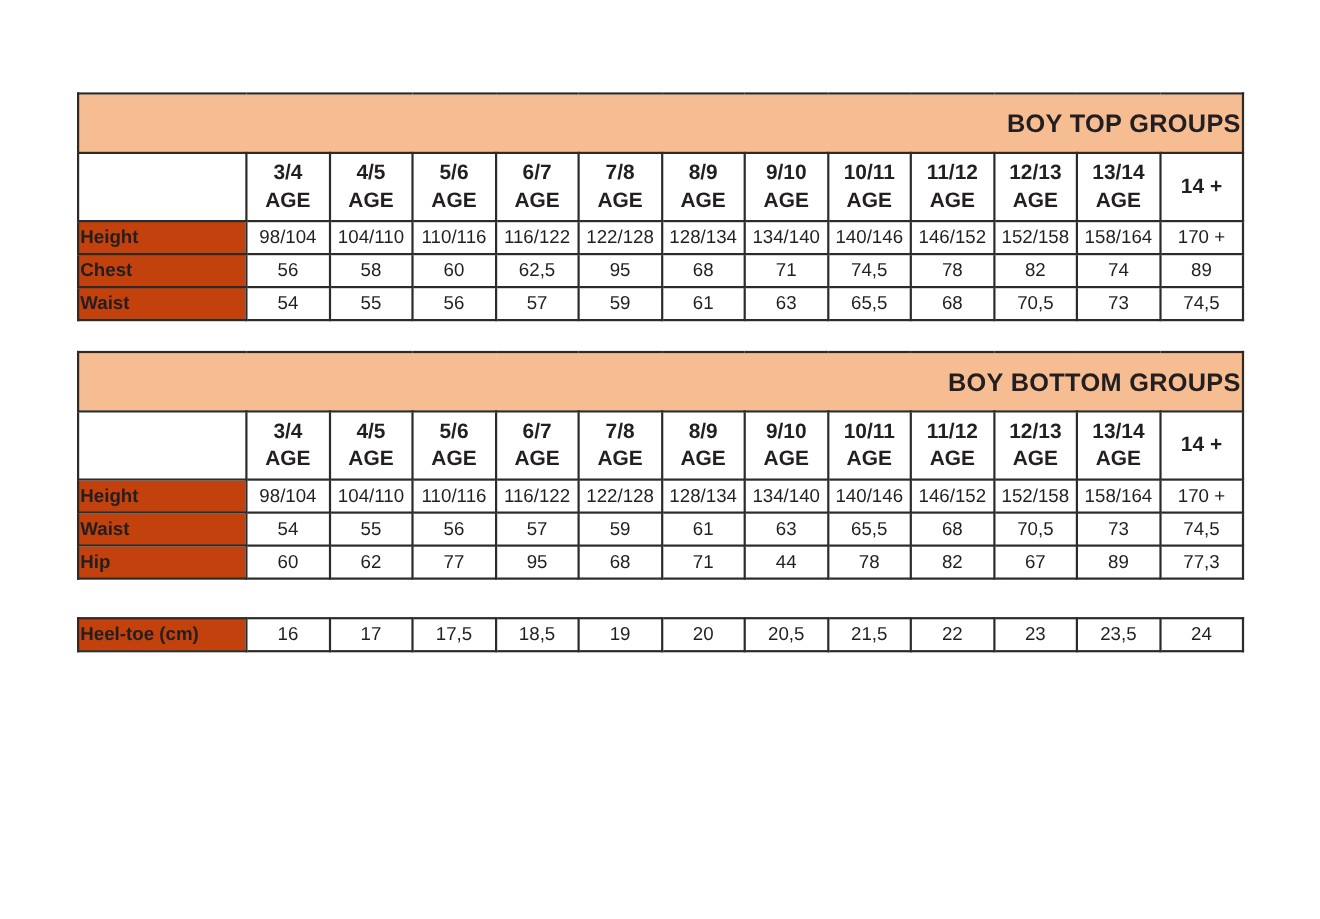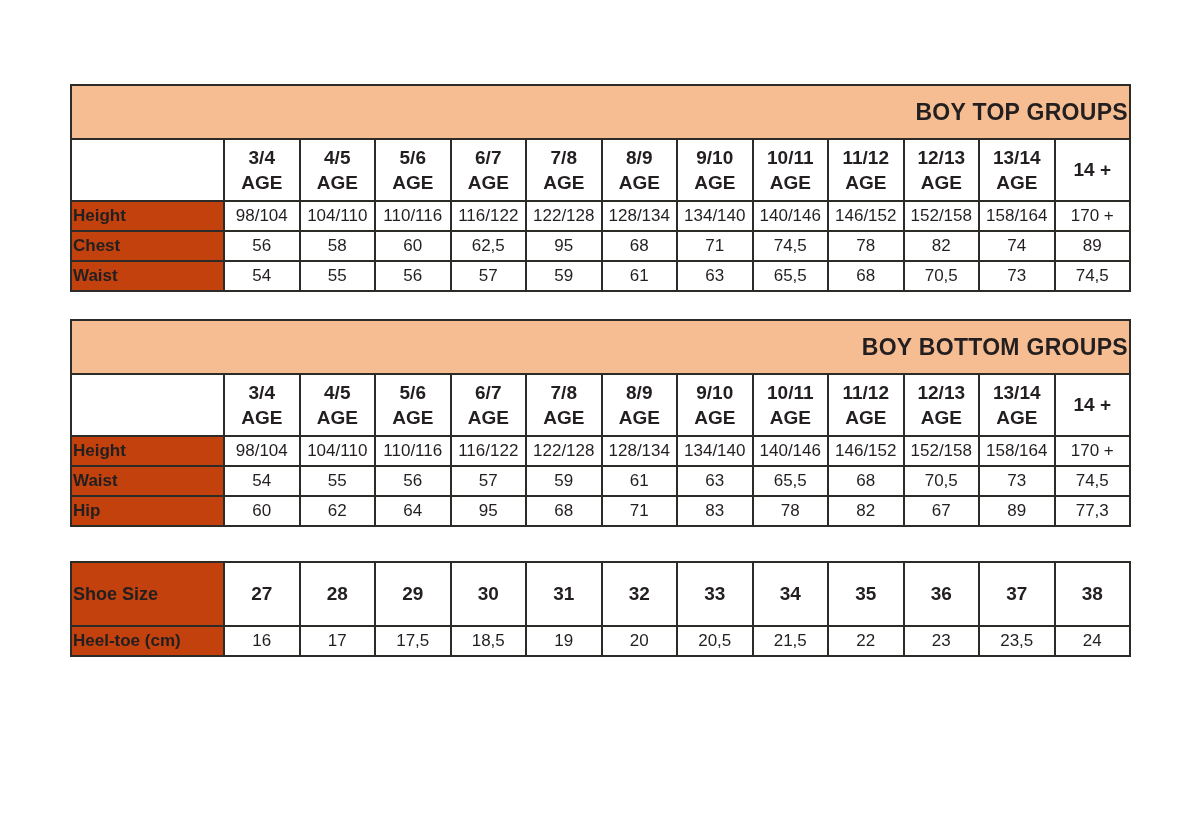--- a/index.html
+++ b/index.html
@@ -250,25 +250,25 @@
         <td class="value">65,5</td>
         <td class="value">68</td>
         <td class="value">70,5</td>
         <td class="value">73</td>
         <td class="value">74,5</td>
       </tr>
       <tr class="data-row">
         <th class="row-label">Hip</th>
         <td class="value">60</td>
         <td class="value">62</td>
-        <td class="value">64</td>
+        <td class="value">77</td>
         <td class="value">95</td>
         <td class="value">68</td>
         <td class="value">71</td>
-        <td class="value">83</td>
+        <td class="value">44</td>
         <td class="value">78</td>
         <td class="value">82</td>
         <td class="value">67</td>
         <td class="value">89</td>
         <td class="value">77,3</td>
       </tr>
     </tbody>
   </table>
 
   <table class="size-table mt-third">
@@ -281,35 +281,20 @@
         <col>
         <col>
         <col>
         <col>
         <col>
         <col>
         <col>
         <col>
     </colgroup>
     <tbody>
-      <tr class="data-row shoe-size-row">
-        <th class="row-label">Shoe Size</th>
-        <td class="value">27</td>
-        <td class="value">28</td>
-        <td class="value">29</td>
-        <td class="value">30</td>
-        <td class="value">31</td>
-        <td class="value">32</td>
-        <td class="value">33</td>
-        <td class="value">34</td>
-        <td class="value">35</td>
-        <td class="value">36</td>
-        <td class="value">37</td>
-        <td class="value">38</td>
-      </tr>
       <tr class="data-row">
         <th class="row-label">Heel-toe (cm)</th>
         <td class="value">16</td>
         <td class="value">17</td>
         <td class="value">17,5</td>
         <td class="value">18,5</td>
         <td class="value">19</td>
         <td class="value">20</td>
         <td class="value">20,5</td>
         <td class="value">21,5</td>

